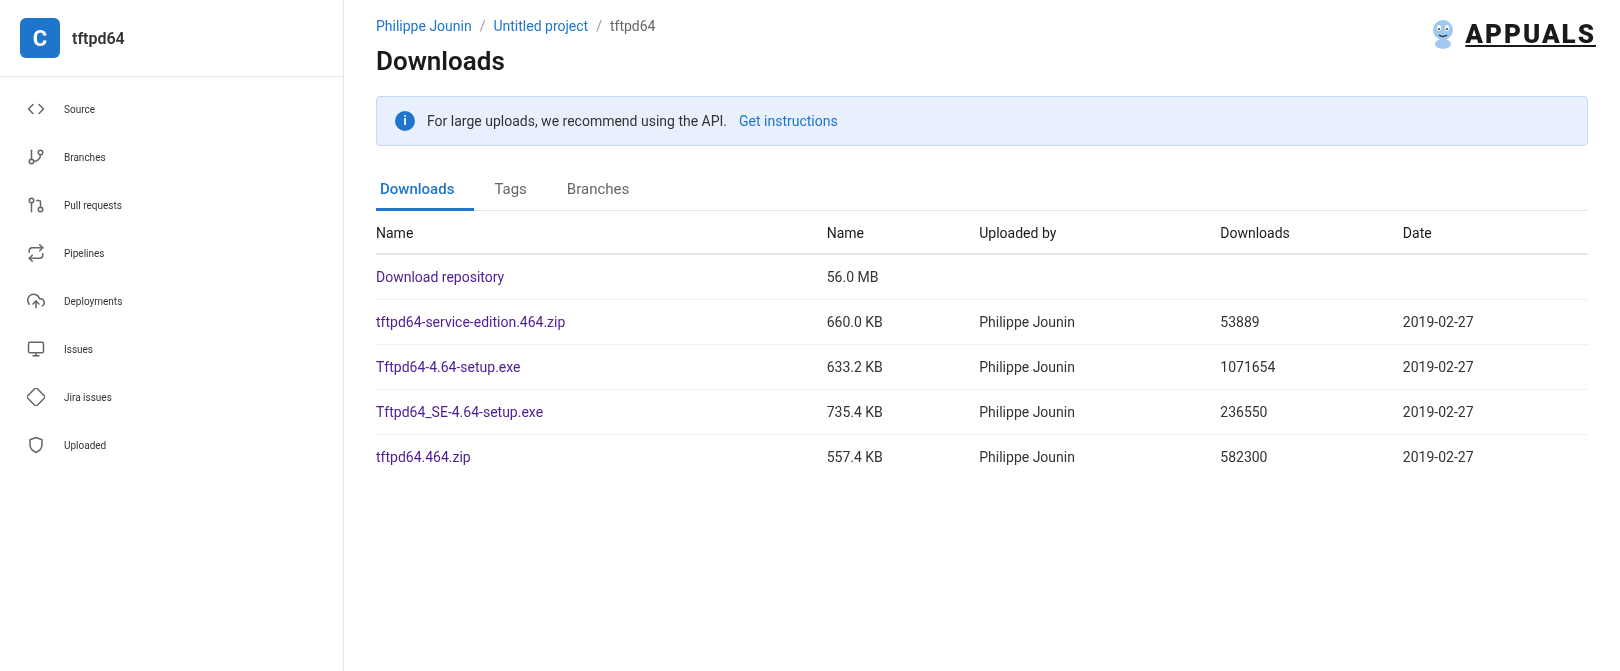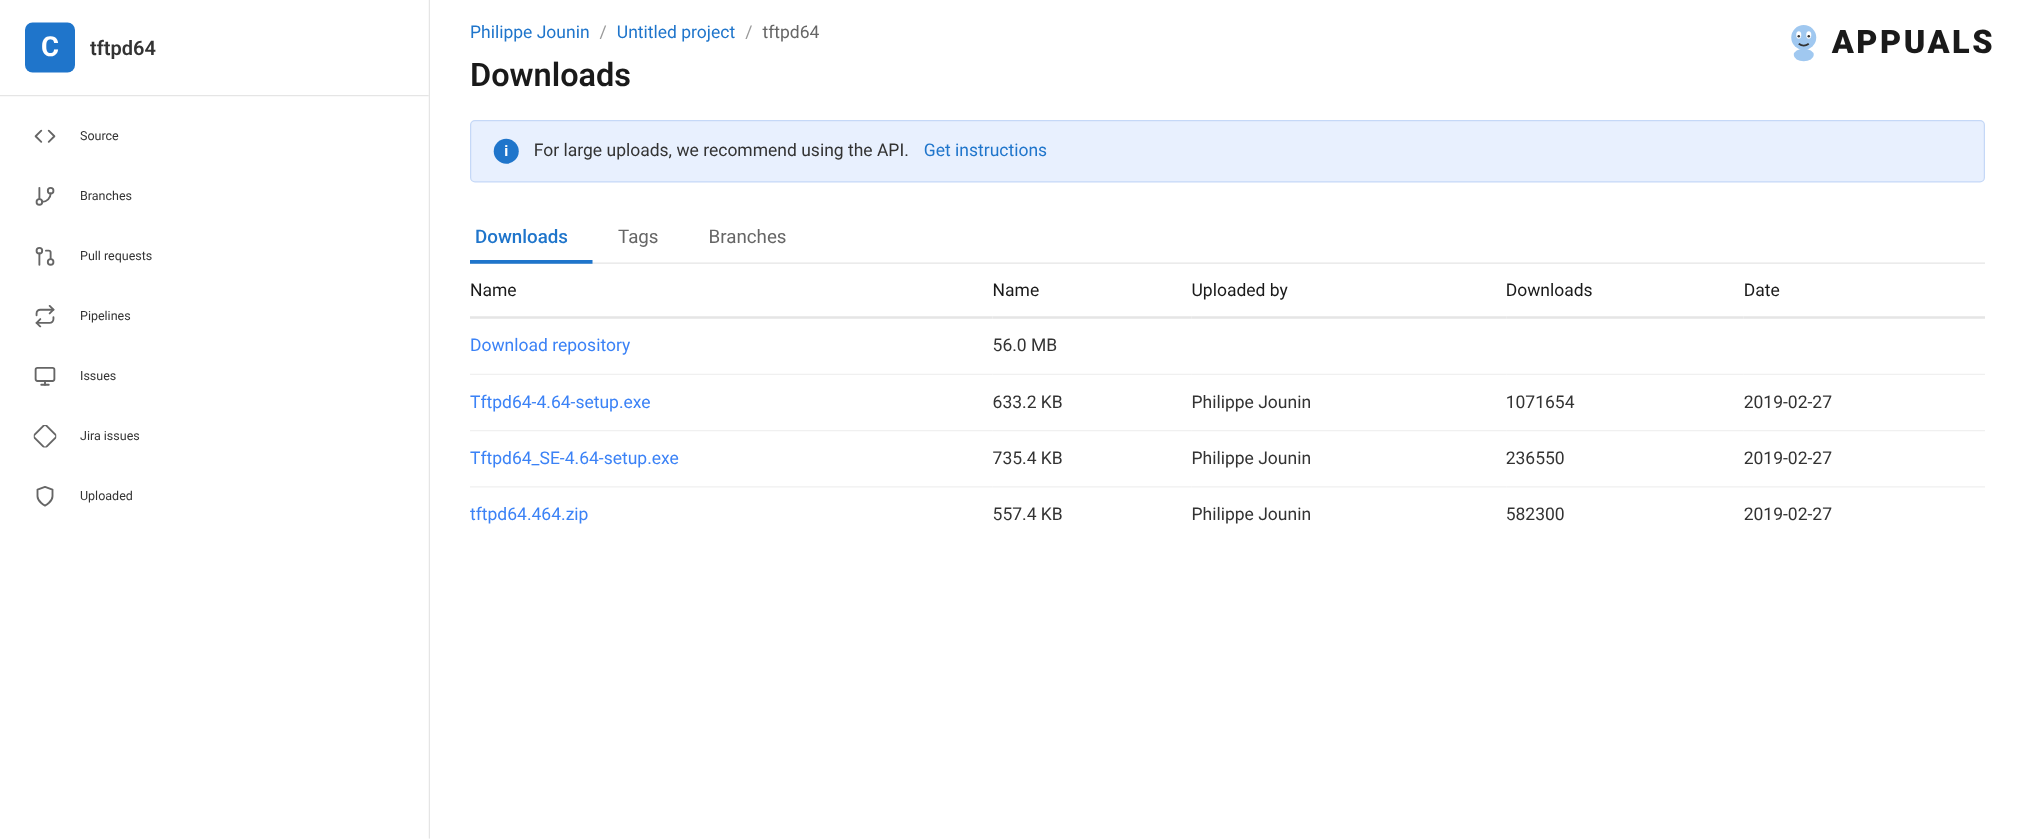--- a/index.html
+++ b/index.html
@@ -159,36 +159,37 @@
       border-bottom: 2px solid #e5e5e5;
     }
     .downloads-table td {
       padding: 14px 12px 14px 0;
       font-size: 14px;
       color: #333;
       border-bottom: 1px solid #f0f0f0;
     }
     .downloads-table tr:last-child td { border-bottom: none; }
     .downloads-table td:first-child a {
-      color: #3b82f6;
+      color: #4c1d95;
       text-decoration: none;
     }
 
     
     .appuals-logo {
       position: fixed;
       top: 16px;
       right: 24px;
       font-size: 26px;
       font-weight: 900;
       color: #1a1a1a;
       letter-spacing: 2px;
       display: flex;
       align-items: center;
       gap: 4px;
+      text-decoration: underline;
     }
     .appuals-mascot {
       width: 36px;
       height: 36px;
     }
   </style>
 </head>
 <body>
 
 <div id="sidebar">
@@ -238,20 +239,30 @@
         <svg width="18" height="18" viewBox="0 0 24 24" fill="none" stroke="currentColor" stroke-width="2" stroke-linecap="round" stroke-linejoin="round">
           <polyline points="17 1 21 5 17 9"></polyline>
           <path d="M3 11V9a4 4 0 0 1 4-4h14"></path>
           <polyline points="7 23 3 19 7 15"></polyline>
           <path d="M21 13v2a4 4 0 0 1-4 4H3"></path>
         </svg>
       </span>
       <span class="nav-label">Pipelines</span>
     </div>
 
+    <div class="sidebar-item">
+      <span class="nav-icon">
+        <svg width="18" height="18" viewBox="0 0 24 24" fill="none" stroke="currentColor" stroke-width="2" stroke-linecap="round" stroke-linejoin="round">
+          <polyline points="16 16 12 12 8 16"></polyline>
+          <line x1="12" y1="12" x2="12" y2="21"></line>
+          <path d="M20.39 18.39A5 5 0 0 0 18 9h-1.26A8 8 0 1 0 3 16.3"></path>
+        </svg>
+      </span>
+      <span class="nav-label">Deployments</span>
+    </div>
 
     <div class="sidebar-item">
       <span class="nav-icon">
         <svg width="18" height="18" viewBox="0 0 24 24" fill="none" stroke="currentColor" stroke-width="2" stroke-linecap="round" stroke-linejoin="round">
           <rect x="2" y="3" width="20" height="14" rx="2" ry="2"></rect>
           <line x1="8" y1="21" x2="16" y2="21"></line>
           <line x1="12" y1="17" x2="12" y2="21"></line>
         </svg>
       </span>
       <span class="nav-label">Issues</span>
@@ -315,20 +326,27 @@
     </thead>
     <tbody id="table-body">
     <tr>
           <td><a href="#">Download repository</a></td>
           <td>56.0 MB</td>
           <td></td>
           <td></td>
           <td></td>
         </tr>
         <tr>
+          <td><a href="#">tftpd64-service-edition.464.zip</a></td>
+          <td>660.0 KB</td>
+          <td>Philippe Jounin</td>
+          <td>53889</td>
+          <td>2019-02-27</td>
+        </tr>
+        <tr>
           <td><a href="#">Tftpd64-4.64-setup.exe</a></td>
           <td>633.2 KB</td>
           <td>Philippe Jounin</td>
           <td>1071654</td>
           <td>2019-02-27</td>
         </tr>
         <tr>
           <td><a href="#">Tftpd64_SE-4.64-setup.exe</a></td>
           <td>735.4 KB</td>
           <td>Philippe Jounin</td>

